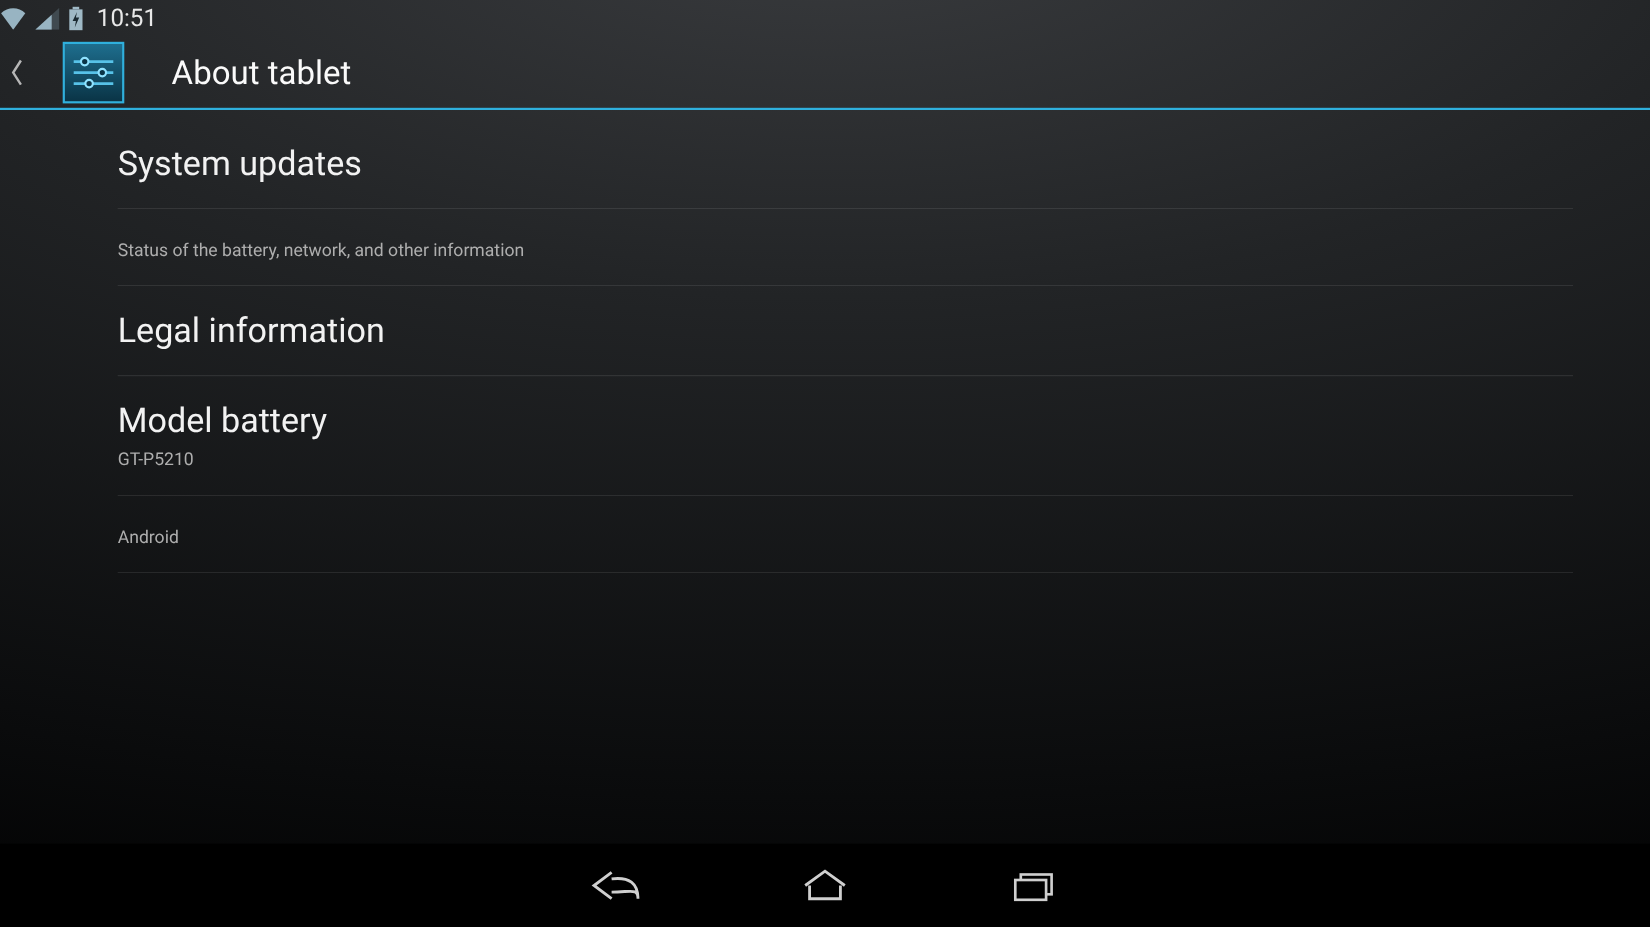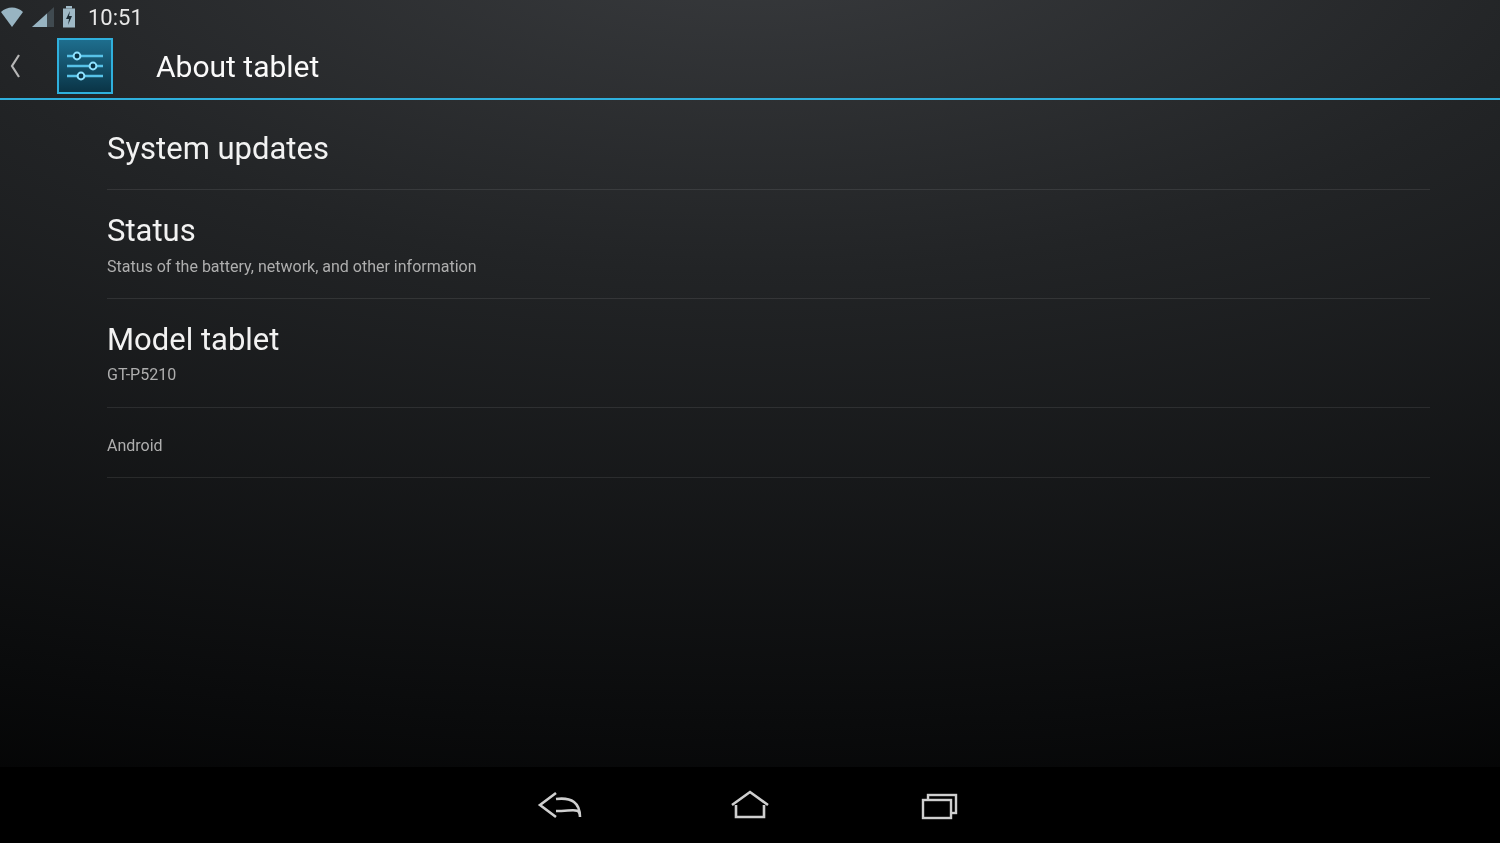--- a/index.html
+++ b/index.html
@@ -158,27 +158,29 @@
     <span class="title-text">About tablet</span>
   </div>
 
   <div class="content">
 
     <div class="pref-item first">
       <div class="pref-title">System updates</div>
     </div>
 
     <div class="pref-item">
-      <div class="pref-title">Status</div>
       <div class="pref-summary">Status of the battery, network, and other information</div>
     </div>
 
-
-    <div class="pref-item">
-      <div class="pref-title">Model tablet</div>
+    <div class="pref-item">
+      <div class="pref-title">Legal information</div>
+    </div>
+
+    <div class="pref-item">
+      <div class="pref-title">Model battery</div>
       <div class="pref-summary">GT-P5210</div>
     </div>
 
 
     <div class="pref-item">
       <div class="pref-summary">Android</div>
     </div>
 
     <div class="pref-item last">
       

